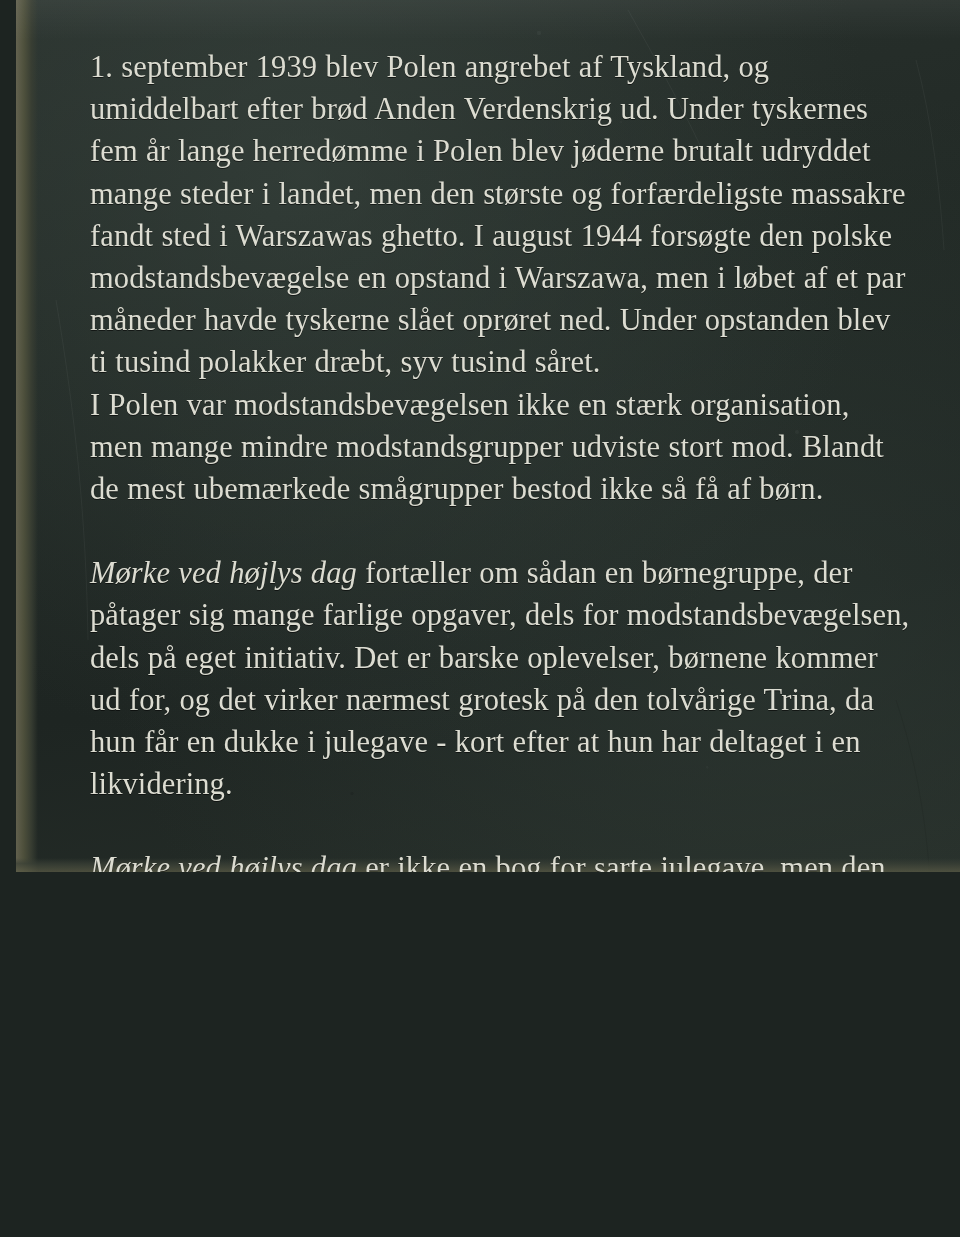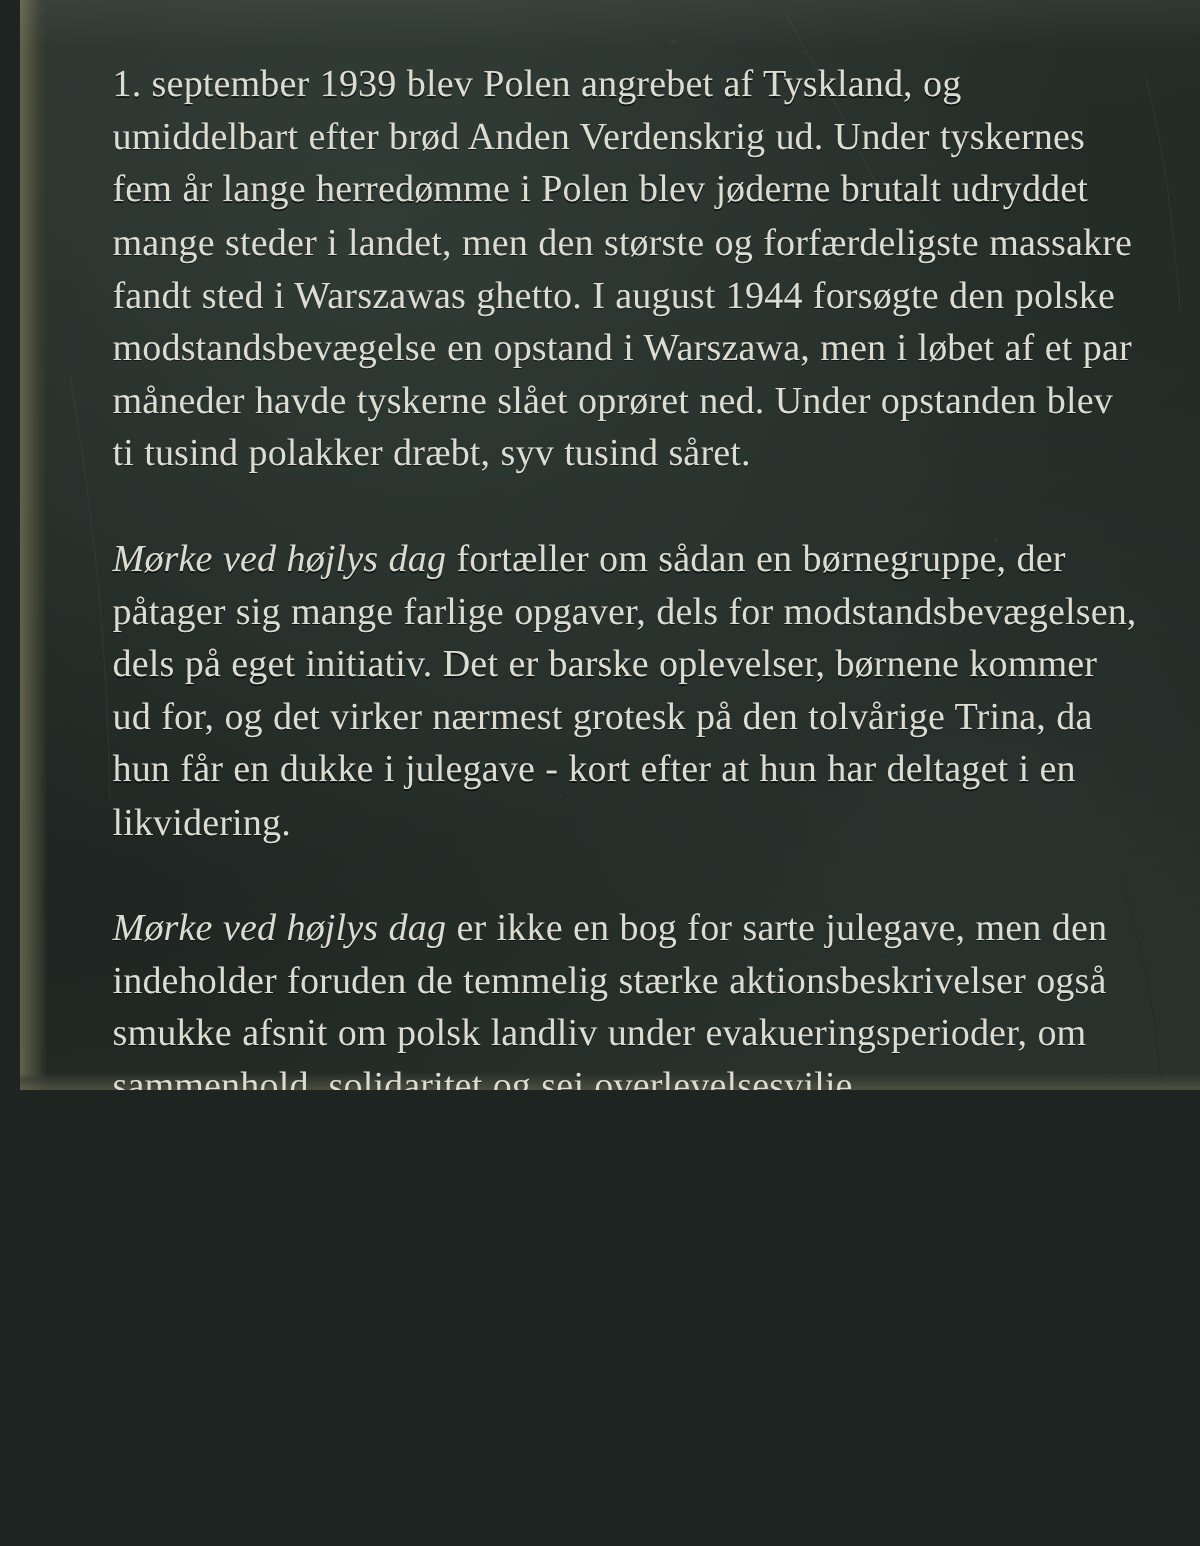--- a/index.html
+++ b/index.html
@@ -131,20 +131,23 @@
   <div id="left-edge"></div>
   <div id="bottom-edge"></div>
   <div id="top-sheen"></div>
 
   <div id="text-block">
 
     <p class="para tight">
       <span>1. september 1939 blev Polen angrebet af Tyskland, og umiddelbart efter brød Anden Verdenskrig ud. Under tyskernes fem år lange herredømme i Polen blev jøderne brutalt udryddet mange steder i landet, men den største og forfærdeligste massakre fandt sted i Warszawas ghetto. I august 1944 forsøgte den polske modstandsbevægelse en opstand i Warszawa, men i løbet af et par måneder havde tyskerne slået oprøret ned. Under opstanden blev ti tusind polakker dræbt, syv tusind såret.</span>
     </p>
 
+    <p class="para tight">
+      <span>I Polen var modstandsbevægelsen ikke en stærk organisation, men mange mindre modstandsgrupper udviste stort mod. Blandt de mest ubemærkede smågrupper bestod ikke så få af børn.</span>
+    </p>
 
     <p class="para">
       <span class="title-italic">Mørke ved højlys dag</span><span> fortæller om sådan en børnegruppe, der påtager sig mange farlige opgaver, dels for modstandsbevægelsen, dels på eget initiativ. Det er barske oplevelser, børnene kommer ud for, og det virker nærmest grotesk på den tolvårige Trina, da hun får en dukke i julegave - kort efter at hun har deltaget i en likvidering.</span>
     </p>
 
     <p class="para">
       <span class="title-italic">Mørke ved højlys dag</span><span> er ikke en bog for sarte julegave, men den indeholder foruden de temmelig stærke aktionsbeskrivelser også smukke afsnit om polsk landliv under evakueringsperioder, om sammenhold, solidaritet og sej overlevelsesvilje.</span>
     </p>
 
   </div>

